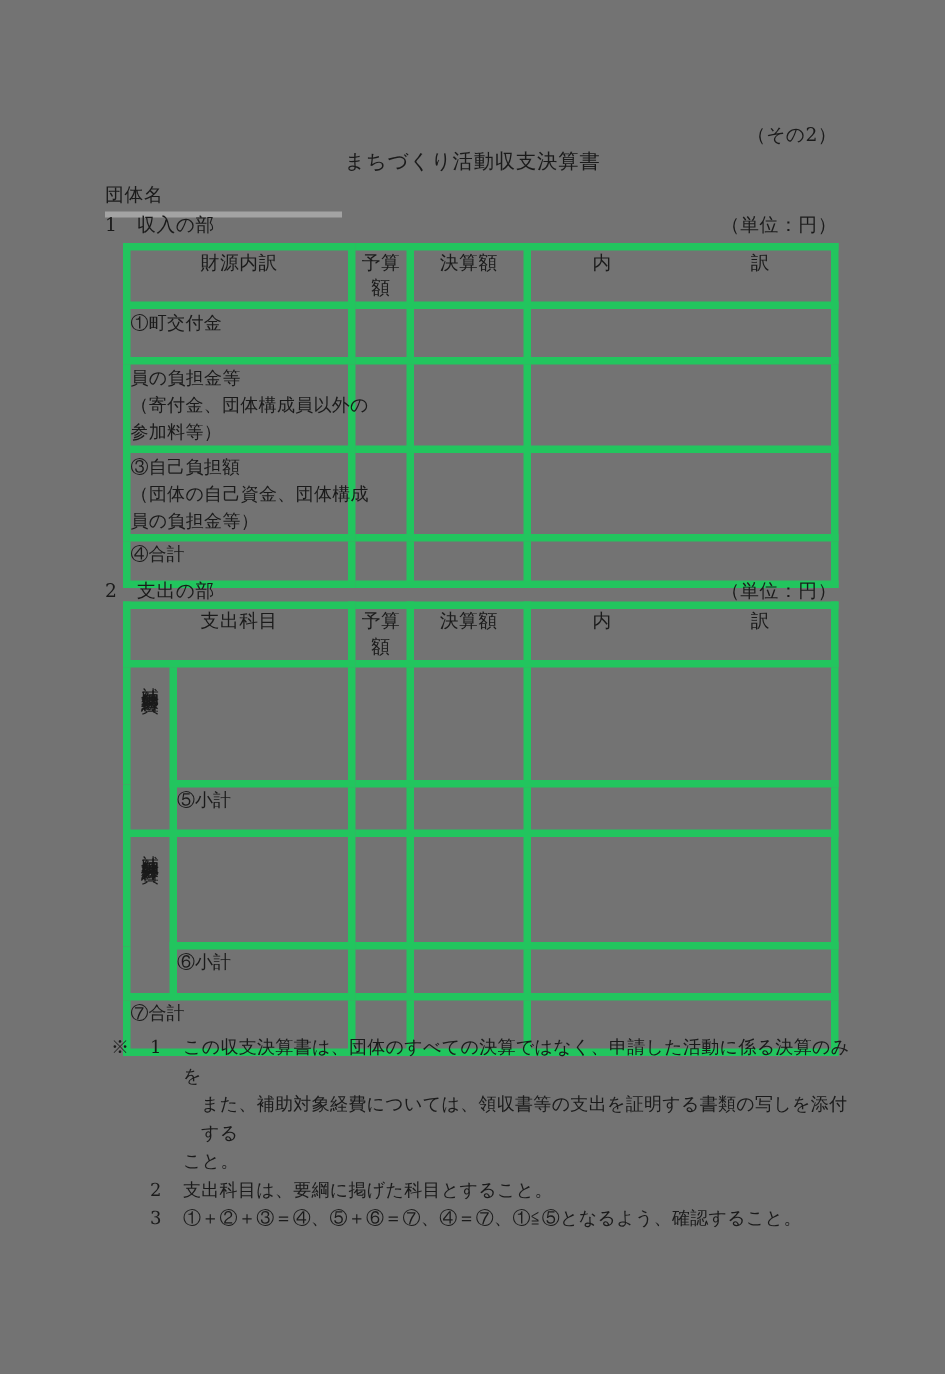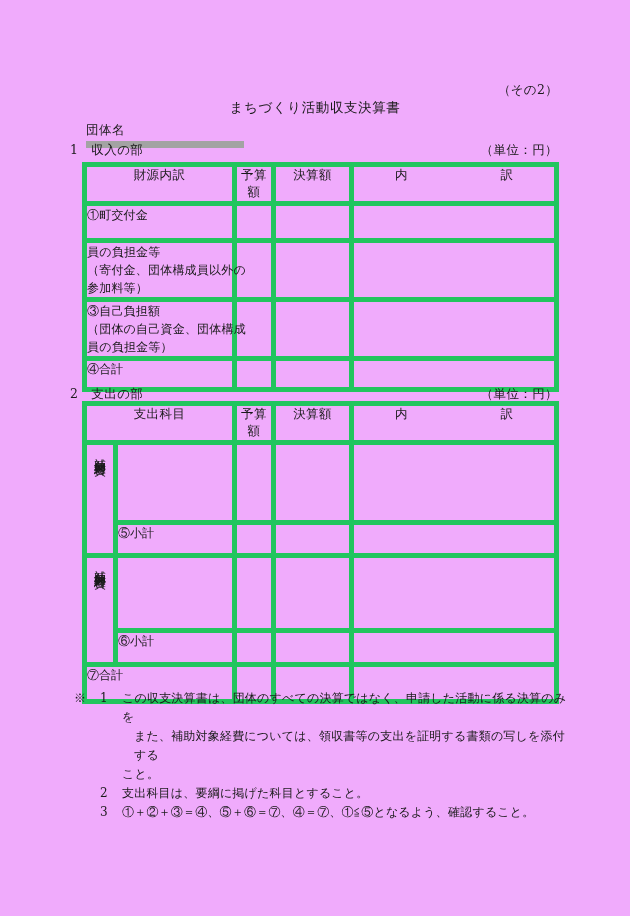--- a/index.html
+++ b/index.html
@@ -11,21 +11,21 @@
     width: 630px;
     height: 916px;
     position: relative;
     font-family: "DejaVu Serif", "Liberation Serif", serif;
     color: #1a1a1a;
     overflow: hidden;
   }
   .page {
     position: absolute;
     inset: 0;
-    background: #f0abfc;
+    background: #737373;
   }
 
   
   .corner-label {
     position: absolute;
     top: 82px;
     right: 72px;
     font-size: 12.5px;
     letter-spacing: 0.3px;
     white-space: nowrap;
@@ -35,25 +35,25 @@
     top: 99px;
     left: 0;
     right: 0;
     text-align: center;
     font-size: 13.5px;
     letter-spacing: 0.6px;
   }
   .org-line {
     position: absolute;
     top: 122px;
-    left: 86px;
+    left: 70px;
     width: 158px;
     font-size: 12.5px;
     letter-spacing: 0.5px;
-    border-bottom: 7px solid #a3a3a3;
+    border-bottom: 4px solid #a3a3a3;
     padding-bottom: 2px;
   }
 
   
   .section-head {
     position: absolute;
     left: 70px;
     right: 72px;
     font-size: 12.5px;
     letter-spacing: 0.4px;

